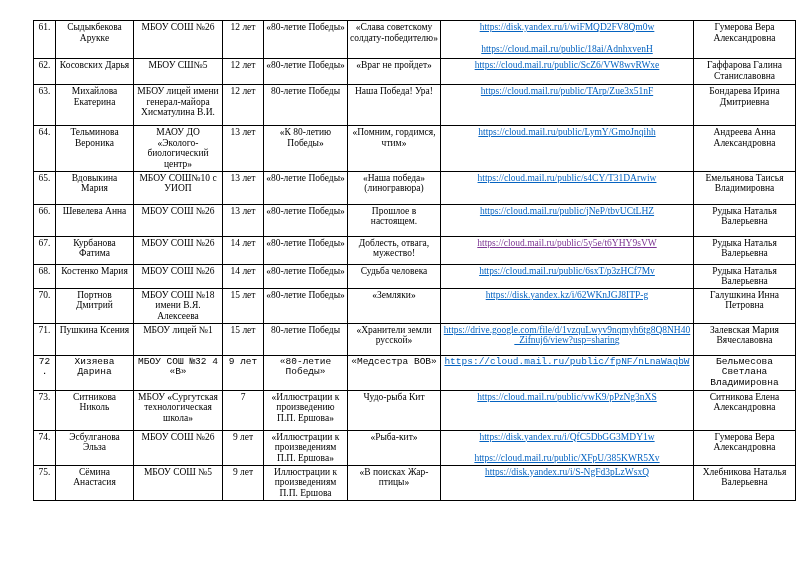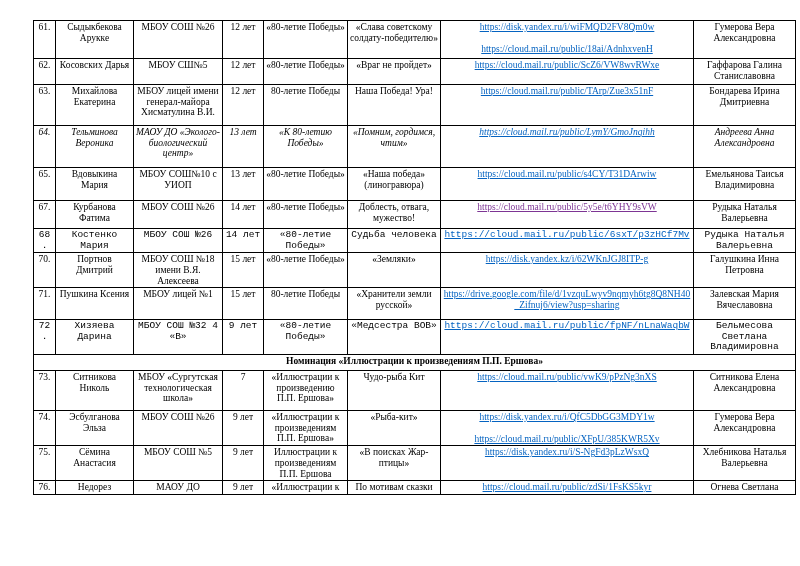--- a/index.html
+++ b/index.html
@@ -101,21 +101,21 @@
           <td>Михайлова Екатерина</td>
           <td>МБОУ лицей имени генерал-майора Хисматулина В.И.</td>
           <td>12 лет</td>
           <td>80-летие Победы</td>
           <td>Наша Победа! Ура!</td>
           <td>
             <a class="doc-link">https://cloud.mail.ru/public/TArp/Zue3x51nF</a>
           </td>
           <td>Бондарева Ирина Дмитриевна</td>
         </tr>
-        <tr style="height: 42px; font-style: italic;">
+        <tr style="height: 42px;">
           <td>64.</td>
           <td>Тельминова Вероника</td>
           <td>МАОУ ДО «Эколого-биологический центр»</td>
           <td>13 лет</td>
           <td>«К 80-летию Победы»</td>
           <td>«Помним, гордимся, чтим»</td>
           <td>
             <a class="doc-link">https://cloud.mail.ru/public/LymY/GmoJnqihh</a>
           </td>
           <td>Андреева Анна Александровна</td>
@@ -125,33 +125,45 @@
           <td>Вдовыкина Мария</td>
           <td>МБОУ СОШ№10 с УИОП</td>
           <td>13 лет</td>
           <td>«80-летие Победы»</td>
           <td>«Наша победа» (линогравюра)</td>
           <td>
             <a class="doc-link">https://cloud.mail.ru/public/s4CY/T31DArwiw</a>
           </td>
           <td>Емельянова Таисья Владимировна</td>
         </tr>
+        <tr style="height: 32px;">
+          <td>66.</td>
+          <td>Шевелева Анна</td>
+          <td>МБОУ СОШ №26</td>
+          <td>13 лет</td>
+          <td>«80-летие Победы»</td>
+          <td>Прошлое в настоящем.</td>
+          <td>
+            <a class="doc-link">https://cloud.mail.ru/public/jNeP/tbvUCtLHZ</a>
+          </td>
+          <td>Рудыка Наталья Валерьевна</td>
+        </tr>
         <tr style="height: 28px;">
           <td>67.</td>
           <td>Курбанова Фатима</td>
           <td>МБОУ СОШ №26</td>
           <td>14 лет</td>
           <td>«80-летие Победы»</td>
           <td>Доблесть, отвага, мужество!</td>
           <td>
             <a class="doc-link visited">https://cloud.mail.ru/public/5y5e/t6YHY9sVW</a>
           </td>
           <td>Рудыка Наталья Валерьевна</td>
         </tr>
-        <tr style="height: 23px; font-family: Liberation Mono, monospace;">
+        <tr style="height: 23px;">
           <td>68.</td>
           <td>Костенко Мария</td>
           <td>МБОУ СОШ №26</td>
           <td>14 лет</td>
           <td>«80-летие Победы»</td>
           <td>Судьба человека</td>
           <td>
             <a class="doc-link">https://cloud.mail.ru/public/6sxT/p3zHCf7Mv</a>
           </td>
           <td>Рудыка Наталья Валерьевна</td>
@@ -185,23 +197,20 @@
           <td>Хизяева Дарина</td>
           <td>МБОУ СОШ №32 4 «В»</td>
           <td>9 лет</td>
           <td>«80-летие Победы»</td>
           <td>«Медсестра ВОВ»</td>
           <td>
             <a class="doc-link">https://cloud.mail.ru/public/fpNF/nLnaWaqbW</a>
           </td>
           <td>Бельмесова Светлана Владимировна</td>
         </tr>
-        <tr style="height: 16px;">
-          <td colspan="8" class="section-cell">Номинация «Иллюстрации к произведениям П.П. Ершова»</td>
-        </tr>
         <tr style="height: 40px;">
           <td>73.</td>
           <td>Ситникова Николь</td>
           <td>МБОУ «Сургутская технологическая школа»</td>
           <td>7</td>
           <td>«Иллюстрации к произведению П.П. Ершова»</td>
           <td>Чудо-рыба Кит</td>
           <td>
             <a class="doc-link">https://cloud.mail.ru/public/vwK9/pPzNg3nXS</a>
           </td>
@@ -225,27 +234,15 @@
           <td>Сёмина Анастасия</td>
           <td>МБОУ СОШ №5</td>
           <td>9 лет</td>
           <td>Иллюстрации к произведениям П.П. Ершова</td>
           <td>«В поисках Жар-птицы»</td>
           <td>
             <a class="doc-link">https://disk.yandex.ru/i/S-NgFd3pLzWsxQ</a>
           </td>
           <td>Хлебникова Наталья Валерьевна</td>
         </tr>
-        <tr style="height: 12px;">
-          <td>76.</td>
-          <td>Недорез</td>
-          <td>МАОУ ДО</td>
-          <td>9 лет</td>
-          <td>«Иллюстрации к</td>
-          <td>По мотивам сказки</td>
-          <td>
-            <a class="doc-link">https://cloud.mail.ru/public/zdSi/1FsKS5kyr</a>
-          </td>
-          <td>Огнева Светлана</td>
-        </tr>
       </tbody>
   </table>
 </div>
 
 </body></html>

